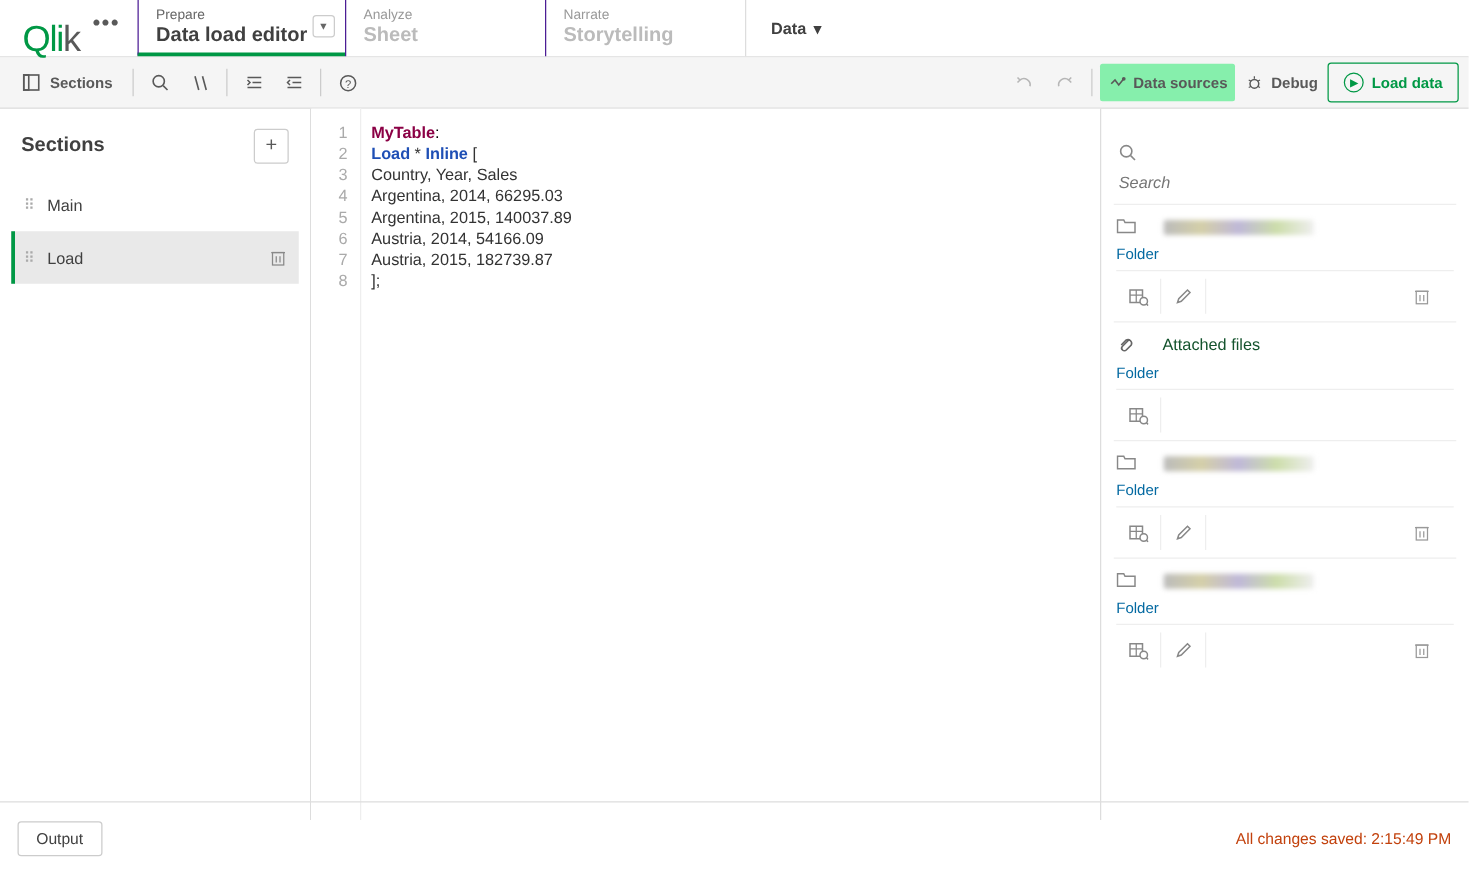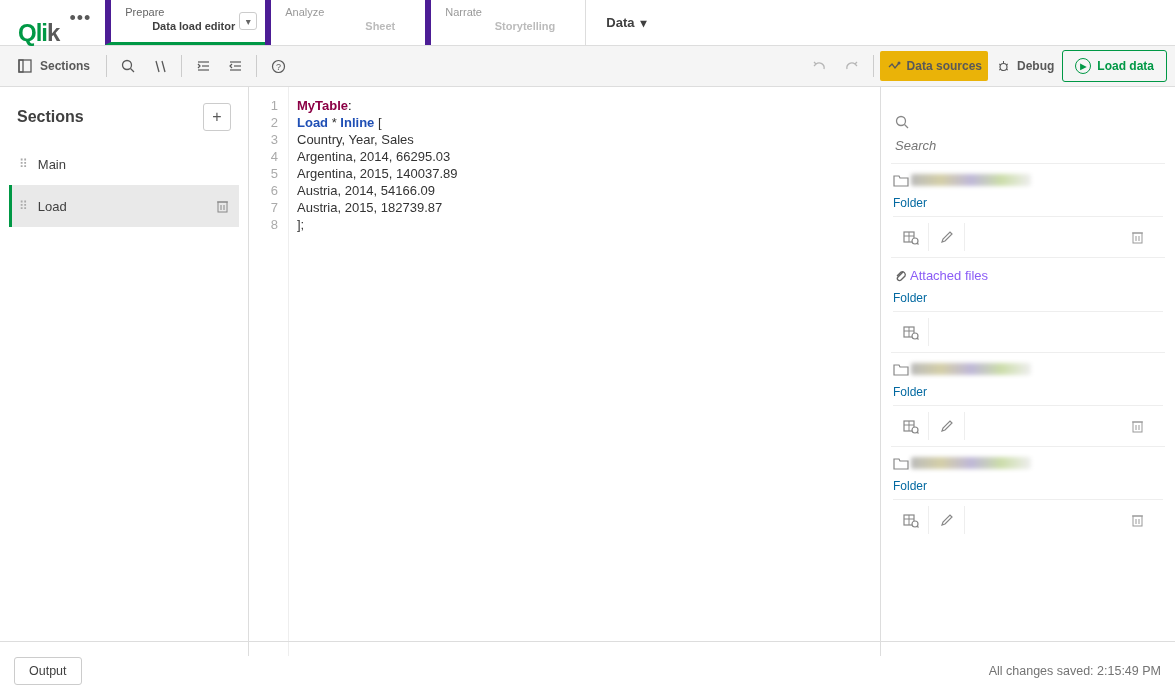--- a/index.html
+++ b/index.html
@@ -1,27 +1,27 @@
 <!DOCTYPE html>
 <html><head>
 <meta charset="utf-8">
 <style>
 * { margin:0; padding:0; box-sizing:border-box; font-family:"Segoe UI",Arial,sans-serif; }
 body { width:1175px; height:700px; background:#fff; color:#404040; overflow:hidden; position:relative; }
 
 .top-bar { height:46px; border-bottom:1px solid #ddd; display:flex; align-items:stretch; }
 .logo-box { display:flex; align-items:center; padding:0 14px 0 18px; gap:10px; }
-.logo { font-size:24px; font-weight:700; color:#009845; letter-spacing:-1px; position:relative; top:-2px;margin-top:24px;}
+.logo { font-size:29px; font-weight:400; color:#009845; letter-spacing:-1px; position:relative; top:-2px;margin-top:24px;}
 .logo span.k { color:#595959;}
 .dots { font-size:18px; color:#595959; cursor:pointer; letter-spacing:1px; position:relative; top:-4px;}
 
 .nav-tabs { display:flex; }
-.nav-tab { border-left:6px solid #4c1d95; padding:6px 30px 6px 14px; min-width:160px; position:relative; cursor:pointer;}
+.nav-tab { border-left:1px solid #4c1d95; padding:6px 30px 6px 14px; min-width:160px; position:relative; cursor:pointer;}
 .nav-tab .t { font-size:11px; color:#999; }
-.nav-tab .b { font-size:11px; font-weight:600; color:#bbb; margin-top:2px;text-align:right;}
+.nav-tab .b { font-size:16px; font-weight:600; color:#bbb; margin-top:2px;}
 .nav-tab.active { border-bottom:3px solid #009845; }
 .nav-tab.active .t { color:#666; }
 .nav-tab.active .b { color:#404040; }
 .nav-tab .chev { position:absolute; right:8px; top:12px; width:18px; height:18px; border:1px solid #ccc; border-radius:3px; display:flex; align-items:center; justify-content:center; font-size:10px; color:#666;}
 .nav-right { display:flex; align-items:center; gap:6px; padding-left:20px; border-left:1px solid #ddd; font-size:13px; font-weight:600; cursor:pointer;}
 .nav-right .chev2 { font-size:12px;}
 
 .toolbar { height:41px; background:#f5f5f5; border-bottom:1px solid #ddd; display:flex; align-items:center; padding:0 8px; justify-content:space-between;}
 .toolbar-left, .toolbar-right { display:flex; align-items:center; gap:2px;}
 .tb-btn { height:30px; min-width:30px; display:flex; align-items:center; justify-content:center; cursor:pointer; border-radius:2px; color:#595959; font-size:14px; padding:0 6px; gap:6px;}
@@ -50,31 +50,31 @@
 .code .keyword { color:#1F4FB5; font-weight:bold;}
 .code .punct { color:#000;}
 .code .plain { color:#333;}
 
 .right-panel { width:295px; border-left:1px solid #ddd; padding:16px 10px; overflow:auto;}
 .right-panel h2 { font-size:16px; font-weight:600; padding:0 6px 14px 6px;}
 .create-btn { width:100%; height:32px; border:1px solid #ccc; border-radius:3px; background:#fff; font-size:12.5px; cursor:pointer; color:#404040;}
 .search-row { display:flex; align-items:flex-start; gap:8px; padding:12px 2px 10px 4px; color:#999;flex-direction:column;}
 .search-row input { border:none; outline:none; font-size:13px; font-style:italic; color:#999; flex:1;}
 .conn { border-top:1px solid #eee; padding:10px 2px 6px 2px;}
-.conn-head { display:flex; align-items:flex-start; gap:2px; color:#8b5cf6; font-size:13px;}
+.conn-head { display:flex; align-items:flex-end; gap:22px; color:#14532d; font-size:13px;}
 .conn-head .blur { width:120px; height:12px; background:linear-gradient(90deg,#bbb,#d4cfa8,#bfb8d8,#cda,#eee); filter:blur(2px); border-radius:2px;}
 .conn-sub { font-size:12px; color:#0369a1; padding:8px 0 6px 0;}
 .conn-actions { display:flex; align-items:center; border-top:1px solid #eee; padding-top:6px;}
 .conn-actions .ic { width:36px; height:28px; display:flex; align-items:center; justify-content:center; border-right:1px solid #eee; color:#888; cursor:pointer; font-size:14px;}
 .conn-actions .spacer { flex:1;}
 .conn-actions .trash { width:32px; text-align:center; color:#999; cursor:pointer;}
 
 .bottom-bar { position:absolute; bottom:0; left:0; right:0; height:59px; border-top:1px solid #ddd; display:flex; align-items:center; justify-content:space-between; padding:0 14px;}
 .output-btn { border:1px solid #ccc; border-radius:3px; padding:6px 14px; font-size:12.5px; cursor:pointer;}
-.save-status { font-size:12.5px; color:#737373;}
+.save-status { font-size:12.5px; color:#c2410c;}
 
 svg { display:block;}
 </style>
 </head>
 <body>
 
 <div class="top-bar">
   <div class="logo-box">
     <span class="logo">Qli<span class="k">k</span></span>
     <span class="dots">•••</span>
@@ -152,21 +152,21 @@
         <svg width="15" height="15" viewBox="0 0 15 15">
           <path d="M12 10 A5 5 0 0 0 4 5 L2 7 M4 5 L2 3" fill="none" stroke="#595959" stroke-width="1.3"></path>
         </svg>
       </div>
     <div class="tb-btn disabled">
         <svg width="15" height="15" viewBox="0 0 15 15">
           <path d="M3 10 A5 5 0 0 1 11 5 L13 7 M11 5 L13 3" fill="none" stroke="#595959" stroke-width="1.3"></path>
         </svg>
       </div>
     <div class="tb-sep"></div>
-    <div class="tb-btn" style="background:#eab308;">
+    <div class="tb-btn" style="background:#86efac;">
       <svg width="15" height="15" viewBox="0 0 15 15">
           <path d="M3 8 L6 5 L9 9 L13 4" fill="none" stroke="#595959" stroke-width="1.3"></path>
           <circle cx="13" cy="4" r="1.5" fill="#595959"></circle>
         </svg>
       <span class="tb-text">Data sources</span>
     </div>
     <div class="tb-btn">
       <svg width="15" height="15" viewBox="0 0 15 15">
           <circle cx="7.5" cy="8" r="3.5" fill="none" stroke="#595959" stroke-width="1.2"></circle>
           <line x1="7.5" y1="2" x2="7.5" y2="4" stroke="#595959"></line>

